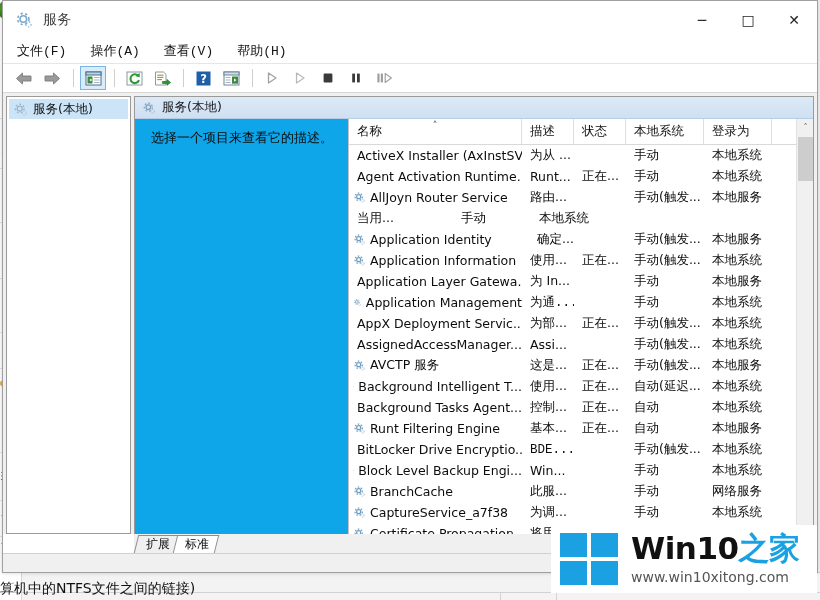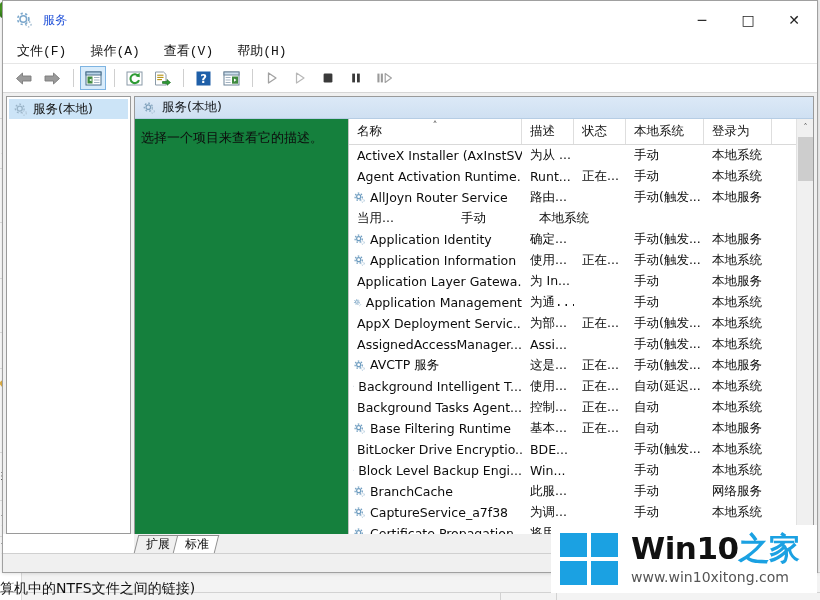--- a/index.html
+++ b/index.html
@@ -86,21 +86,21 @@
   }
   .title-icon {
     width: 20px; height: 20px; margin-left: 11px; margin-right: 9px;
     position: relative; flex: 0 0 auto;
   }
   .gear {
     position: absolute; left: 50%; top: 50%;
     transform: translate(-50%,-50%);
   }
   .title-text {
-    font-size: 12px; color: #1d4ed8;
+    font-size: 14px; color: #404040;
     font-family: "DejaVu Sans", sans-serif;
     letter-spacing: .2px;
   }
   .win-buttons {
     position: absolute; right: 0; top: 0; height: 38px; display: flex;
   }
   .win-btn {
     width: 46px; height: 38px;
     display: flex; align-items: center; justify-content: center;
     color: #222; font-size: 14px;
@@ -191,22 +191,22 @@
   .rp-header .hdr-label {
     font-size: 12.5px; color: #15181c;
     font-family: "DejaVu Sans", sans-serif;
     margin-left: 6px;
   }
   .rp-split {
     flex: 1; display: flex; min-height: 0;
   }
   .desc-pane {
     width: 213px; min-width: 213px;
-    padding: 10px 8px 0 6px;
-    background: #15803d;
+    padding: 10px 8px 0 16px;
+    background: #0ea5e9;
   }
   .desc-text {
     font-size: 13px; color: #0d0d0d;
     font-family: "DejaVu Sans", sans-serif;
     line-height: 1.35;
   }
 
   
   .list-pane {
     flex: 1; min-width: 0; display: flex; flex-direction: column;
@@ -603,21 +603,21 @@
                 <div class="cell name" style="width: 173px;">
                   <svg width="13" height="13" viewBox="0 0 16 16">
                     <g fill="none" stroke="#6f9dc0" stroke-width="1.5">
                       <circle cx="7" cy="7" r="2.5"></circle>
                       <circle cx="7" cy="7" r="4.5" stroke-dasharray="1.9 2"></circle>
                     </g>
                     <circle cx="11.8" cy="11.8" r="2" fill="none" stroke="#8fb2cc" stroke-width="1.1" stroke-dasharray="1.2 1.3"></circle>
                   </svg>
                   <span>Application Identity</span>
                 </div>
-                <div class="cell" style="width: 52px;">确定...</div>
+                <div class="cell" style="width: 52px; text-align: right;">确定...</div>
                 <div class="cell" style="width: 52px;"></div>
                 <div class="cell" style="width: 78px;">手动(触发...</div>
                 <div class="cell" style="width: 68px;">本地服务</div>
               </div>
               <div class="lv-row">
                 <div class="cell name" style="width: 173px;">
                   <svg width="13" height="13" viewBox="0 0 16 16">
                     <g fill="none" stroke="#6f9dc0" stroke-width="1.5">
                       <circle cx="7" cy="7" r="2.5"></circle>
                       <circle cx="7" cy="7" r="4.5" stroke-dasharray="1.9 2"></circle>
@@ -745,39 +745,39 @@
               </div>
               <div class="lv-row">
                 <div class="cell name" style="width: 173px;">
                   <svg width="13" height="13" viewBox="0 0 16 16">
                     <g fill="none" stroke="#6f9dc0" stroke-width="1.5">
                       <circle cx="7" cy="7" r="2.5"></circle>
                       <circle cx="7" cy="7" r="4.5" stroke-dasharray="1.9 2"></circle>
                     </g>
                     <circle cx="11.8" cy="11.8" r="2" fill="none" stroke="#8fb2cc" stroke-width="1.1" stroke-dasharray="1.2 1.3"></circle>
                   </svg>
-                  <span>Base Filtering Runtime</span>
+                  <span>Runt Filtering Engine</span>
                 </div>
                 <div class="cell" style="width: 52px;">基本...</div>
                 <div class="cell" style="width: 52px;">正在...</div>
                 <div class="cell" style="width: 78px;">自动</div>
                 <div class="cell" style="width: 68px;">本地服务</div>
               </div>
               <div class="lv-row">
                 <div class="cell name" style="width: 173px;">
                   <svg width="13" height="13" viewBox="0 0 16 16">
                     <g fill="none" stroke="#6f9dc0" stroke-width="1.5">
                       <circle cx="7" cy="7" r="2.5"></circle>
                       <circle cx="7" cy="7" r="4.5" stroke-dasharray="1.9 2"></circle>
                     </g>
                     <circle cx="11.8" cy="11.8" r="2" fill="none" stroke="#8fb2cc" stroke-width="1.1" stroke-dasharray="1.2 1.3"></circle>
                   </svg>
                   <span>BitLocker Drive Encryptio...</span>
                 </div>
-                <div class="cell" style="width: 52px;">BDE...</div>
+                <div class="cell" style="width: 52px; font-family: Liberation Mono, monospace;">BDE...</div>
                 <div class="cell" style="width: 52px;"></div>
                 <div class="cell" style="width: 78px;">手动(触发...</div>
                 <div class="cell" style="width: 68px;">本地系统</div>
               </div>
               <div class="lv-row">
                 <div class="cell name" style="width: 173px;">
                   <svg width="13" height="13" viewBox="0 0 16 16">
                     <g fill="none" stroke="#6f9dc0" stroke-width="1.5">
                       <circle cx="7" cy="7" r="2.5"></circle>
                       <circle cx="7" cy="7" r="4.5" stroke-dasharray="1.9 2"></circle>

